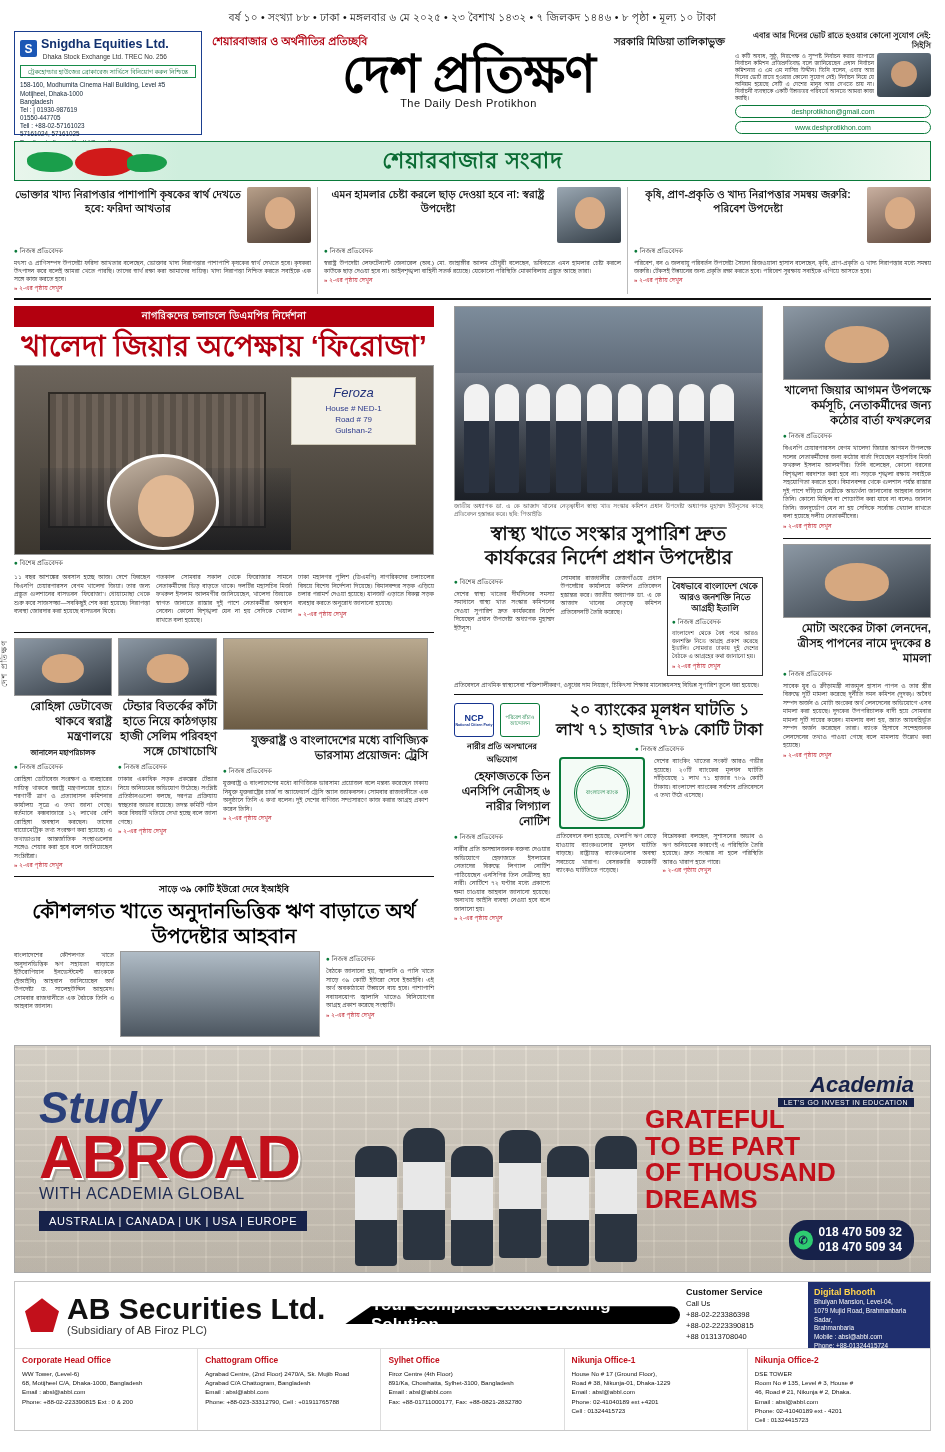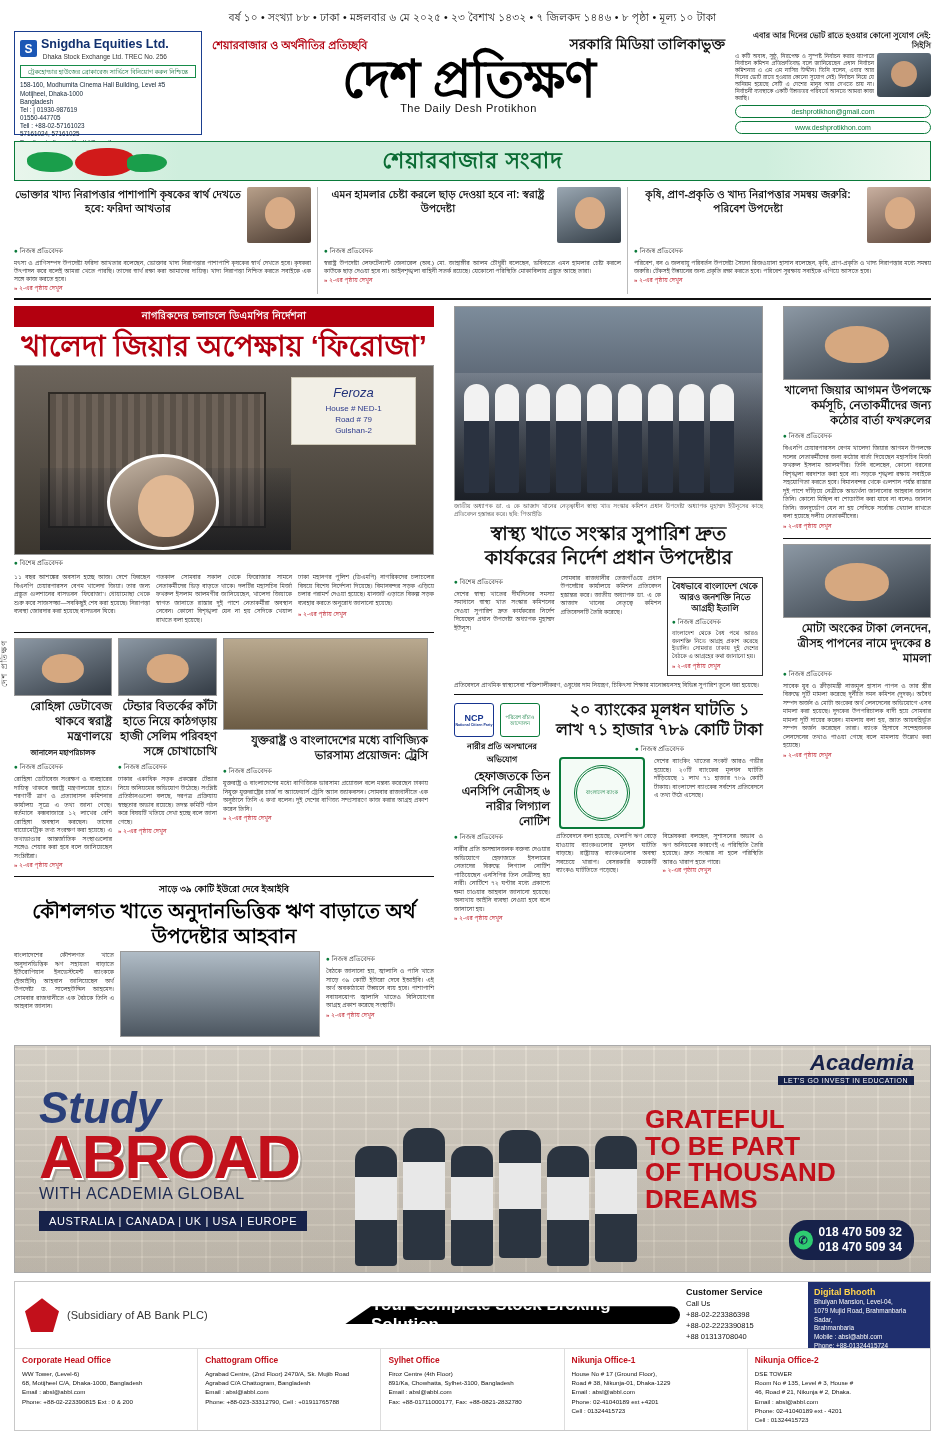--- a/index.html
+++ b/index.html
@@ -56,21 +56,21 @@
     padding: 2px 2px; line-height: 1.25;
   }
   .mh-left .addr { font-size: 6.3px; line-height: 1.3; }
 
   .mh-center { flex: 1; text-align: center; position: relative; padding-top: 2px;}
   .mh-tagline-row {
     display: flex; justify-content: space-between; align-items: baseline;
     font-size: 10px; color: #111; padding: 0 4px;
   }
   .mh-tagline-row .t1 { font-weight: bold; color: #b3000f; font-size: 11px;}
-  .mh-tagline-row .t2 { font-weight: bold; font-size: 14px;}
+  .mh-tagline-row .t2 { font-weight: bold; font-size: 10px;}
   .mh-title {
     font-size: 52px; font-weight: bold; line-height: .95;
     letter-spacing: -1px; color: #000;
     margin-top: -2px;
   }
   .mh-sub-en { font-size: 11px; color: #111; letter-spacing: .5px; margin-top:-2px;}
 
   .mh-right {
     width: 196px;
     font-size: 6.3px; line-height: 1.3; color: #111;
@@ -292,21 +292,21 @@
   .ad-mid {
     width: 300px; height: 100%; position: relative; z-index: 2;
   }
   .ad-mid .student {
     position: absolute; bottom: 6px; width: 42px; height: 120px;
     background: linear-gradient(180deg,#2b3440 0 26%, #e8e8e8 26% 62%, #2b3440 62% 100%);
     border-radius: 14px 14px 4px 4px;
   }
   .ad-right { flex: 1; position: relative; z-index: 2; padding-right: 14px;}
   .ad-grateful { font-size: 26px; font-weight: bold; color: #c2101b; line-height: 1.02; }
-  .acad-logo { position: absolute; right: 16px; top: 4px; text-align: right; z-index:3;}
+  .acad-logo { position: absolute; right: 16px; top: 26px; text-align: right; z-index:3;}
   .acad-logo .nm { font-size: 22px; color: #17224a; font-weight: bold; font-style: italic;}
   .acad-logo .tg { font-size: 7px; background:#17224a; color:#fff; padding: 1px 6px; letter-spacing:.5px;}
   .ad-phone {
     position: absolute; right: 16px; bottom: 12px; z-index: 3;
     background: #17224a; color: #fff; border-radius: 18px; padding: 5px 12px 5px 30px;
     font-size: 12px; line-height: 1.25; font-weight: bold;
   }
   .ad-phone .pic {
     position: absolute; left: 5px; top: 50%; transform: translateY(-50%);
     width: 19px; height: 19px; border-radius: 50%; background: #2ecc71;
@@ -653,21 +653,22 @@
     </div>
   </div>
 
   <div class="ad-ab">
     <div class="ad-ab-top">
       <div class="ab-logo-wrap">
         <div class="ab-mark">
             <div class="a"></div>
           </div>
         <div>
-          <div class="ab-sub">(Subsidiary of AB Bank PLC)</div>
+          <div class="ab-name">AB Securities Ltd.</div>
+          <div class="ab-sub">(Subsidiary of AB Firoz PLC)</div>
         </div>
       </div>
       <div class="ab-ribbon">Your Complete Stock Broking Solution</div>
       <div class="ab-cs">
         <div class="t">Customer Service</div>
         <div>Call Us</div>
         <div>+88-02-223386398</div>
         <div>+88-02-2223390815</div>
         <div>+88 01313708040</div>
       </div>

